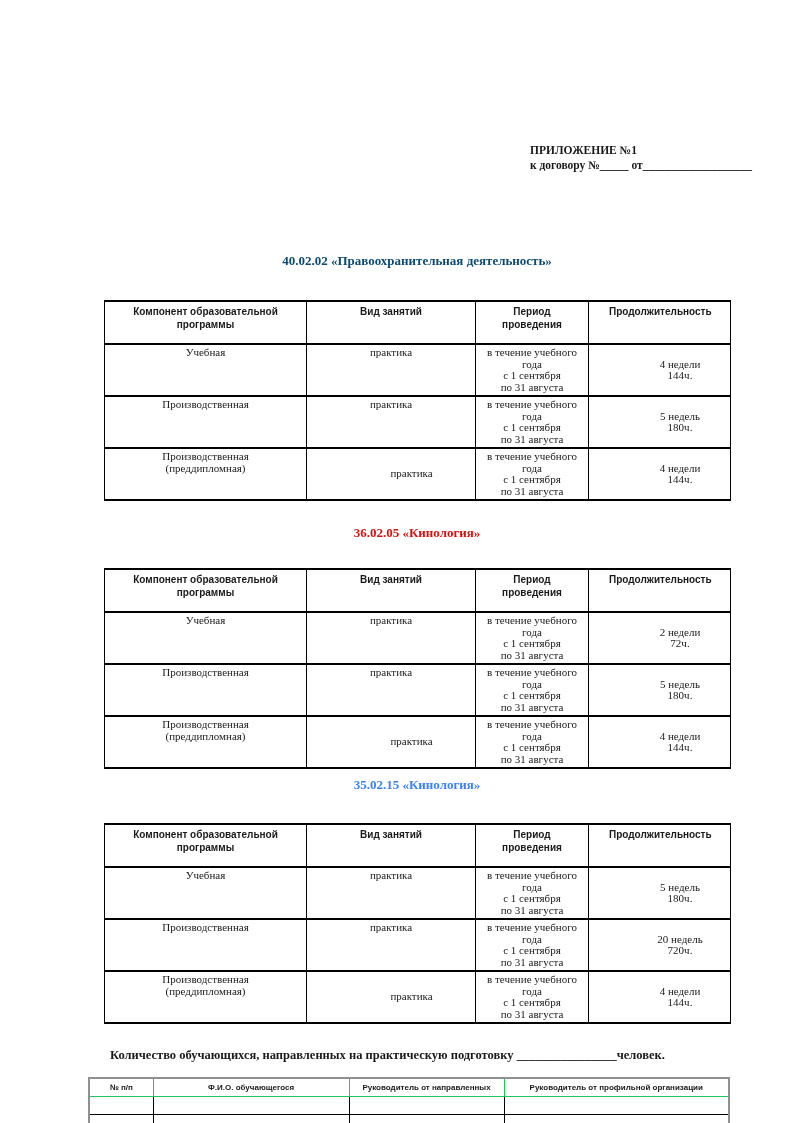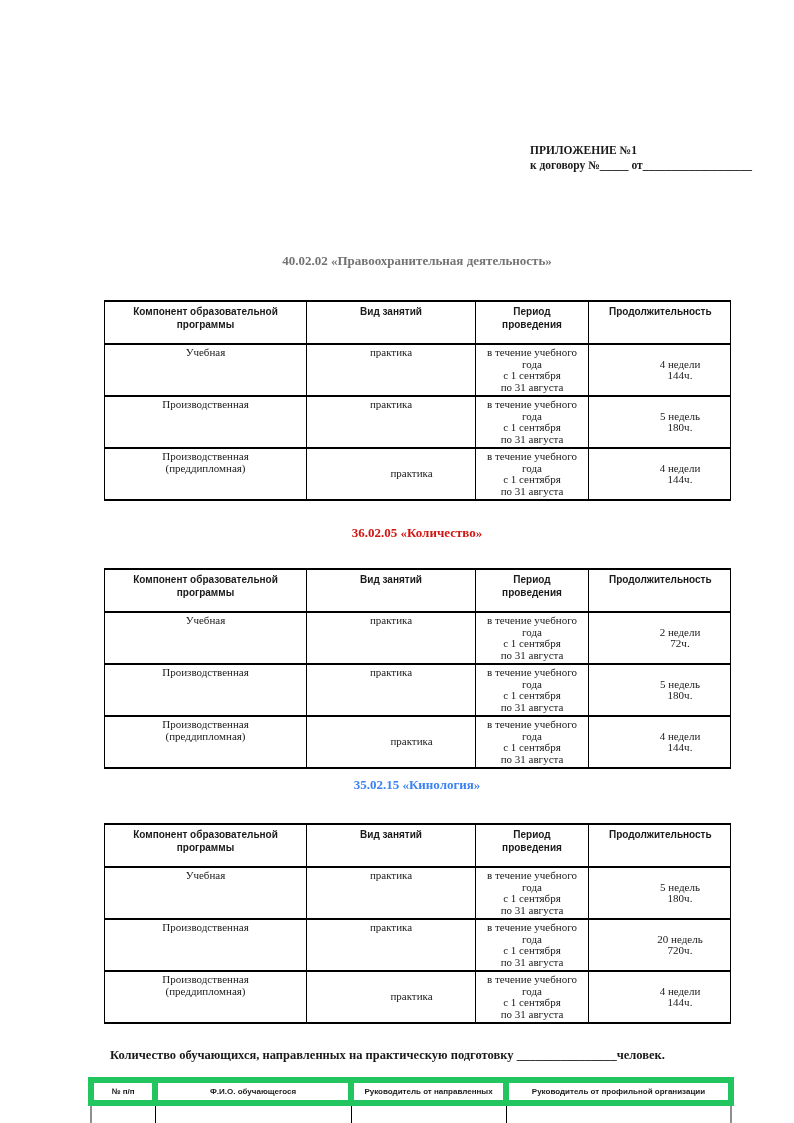--- a/index.html
+++ b/index.html
@@ -70,41 +70,41 @@
     font-weight:bold; font-size:12.5px;
   }
 
   
   .rtable {
     position:absolute; top:1029px; left:88px; width:640px;
     border-collapse:collapse; table-layout:fixed;
     border:2px solid #8f8f8f;
   }
   .rtable th {
-    border:6px solid #22c55e;
+    border:1px solid #22c55e;
     font-family:"Liberation Sans", sans-serif;
     font-weight:bold; font-size:8px; line-height:10px;
     text-align:center; padding:2px 2px; height:13px;
   }
   .rtable td {
     border:1px solid #000; height:15px;
   }
 </style>
 </head>
 <body>
 
 <div class="page">
 
   <div class="appendix">
     <div>ПРИЛОЖЕНИЕ №1</div>
     <div>к договору №_____ от___________________</div>
   </div>
 
 
-  <div class="prog-heading h1" style="color: #737373;">40.02.02 «Правоохранительная деятельность»</div>
+  <div class="prog-heading h1" style="color: #0c4a6e;">40.02.02 «Правоохранительная деятельность»</div>
   <table class="ptable t1">
     <colgroup>
         <col style="width:202px">
         <col style="width:169px">
         <col style="width:113px">
         <col style="width:142px">
       </colgroup>
     <tbody>
         <tr class="hdr">
       <th>Компонент образовательной программы</th>
@@ -139,21 +139,21 @@
       <td>в течение учебного
 года
 с 1 сентября
 по 31 августа</td>
       <td class="vmid">4 недели
 144ч.</td>
     </tr>
   </tbody>
     </table>
 
-  <div class="prog-heading h2" style="color: rgb(209, 21, 18);">36.02.05  «Количество»</div>
+  <div class="prog-heading h2" style="color: rgb(209, 21, 18);">36.02.05  «Кинология»</div>
   <table class="ptable t2">
     <colgroup>
         <col style="width:202px">
         <col style="width:169px">
         <col style="width:113px">
         <col style="width:142px">
       </colgroup>
     <tbody>
         <tr class="hdr">
       <th>Компонент образовательной программы</th>

